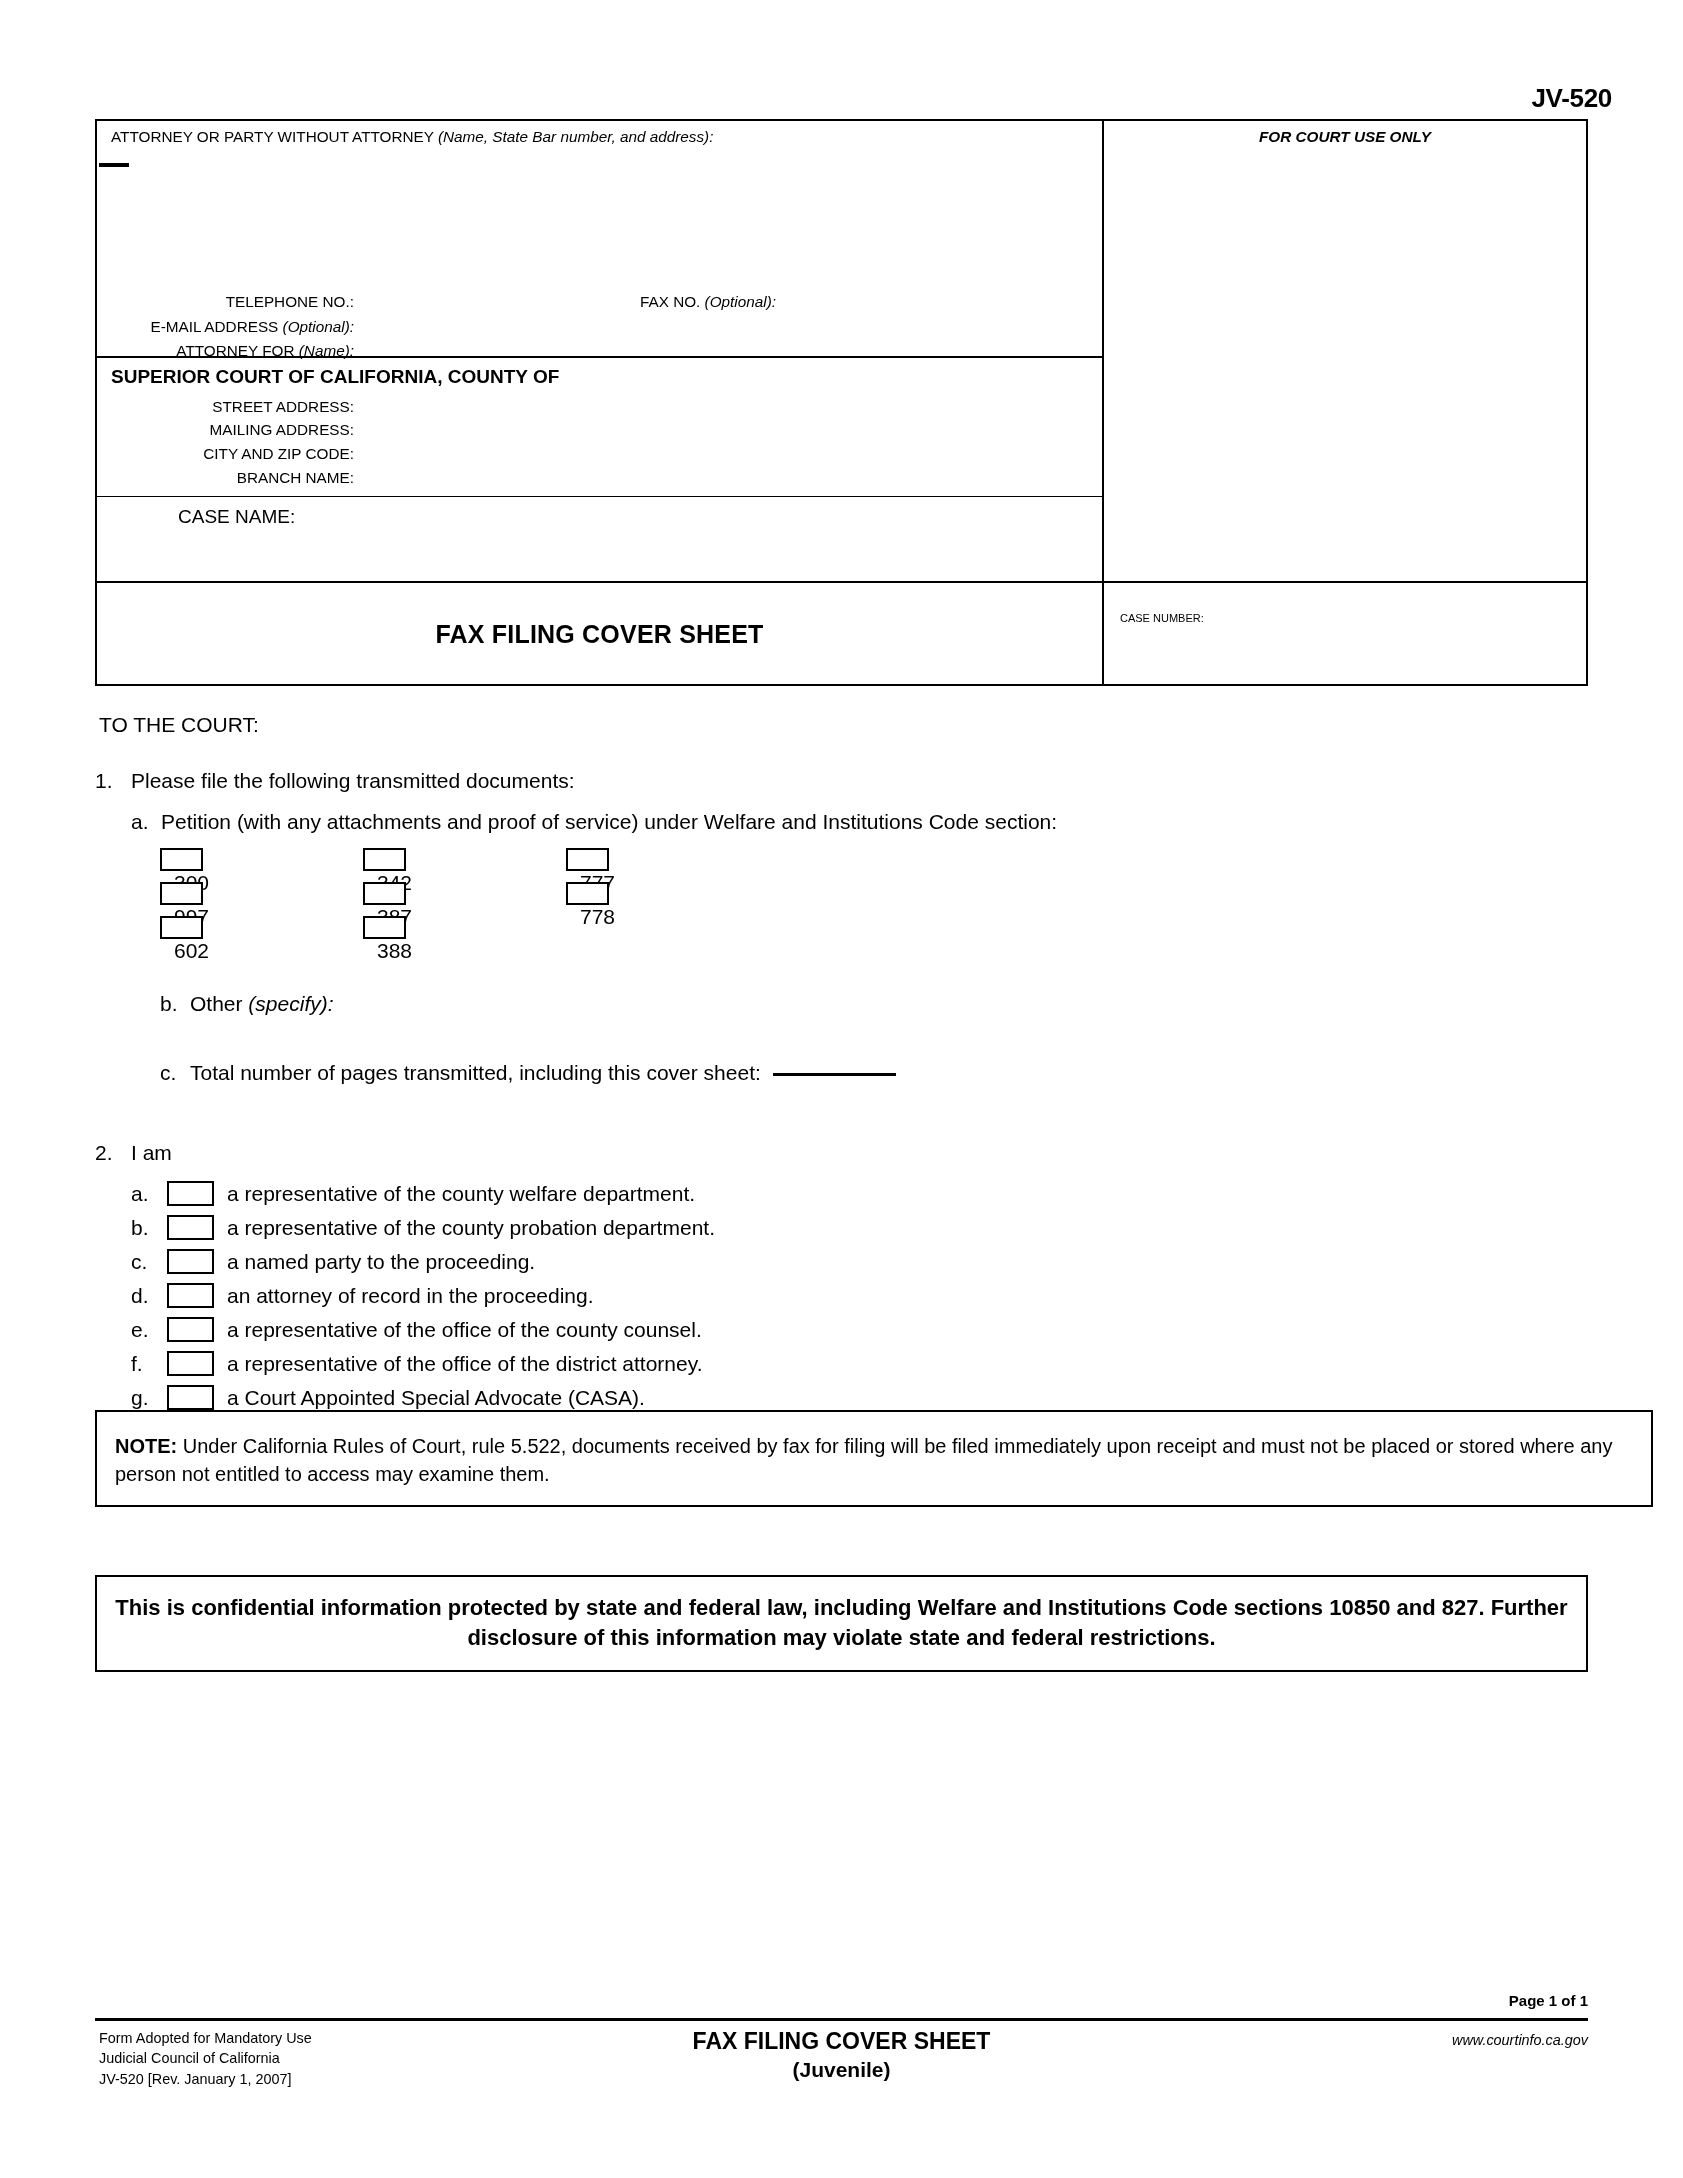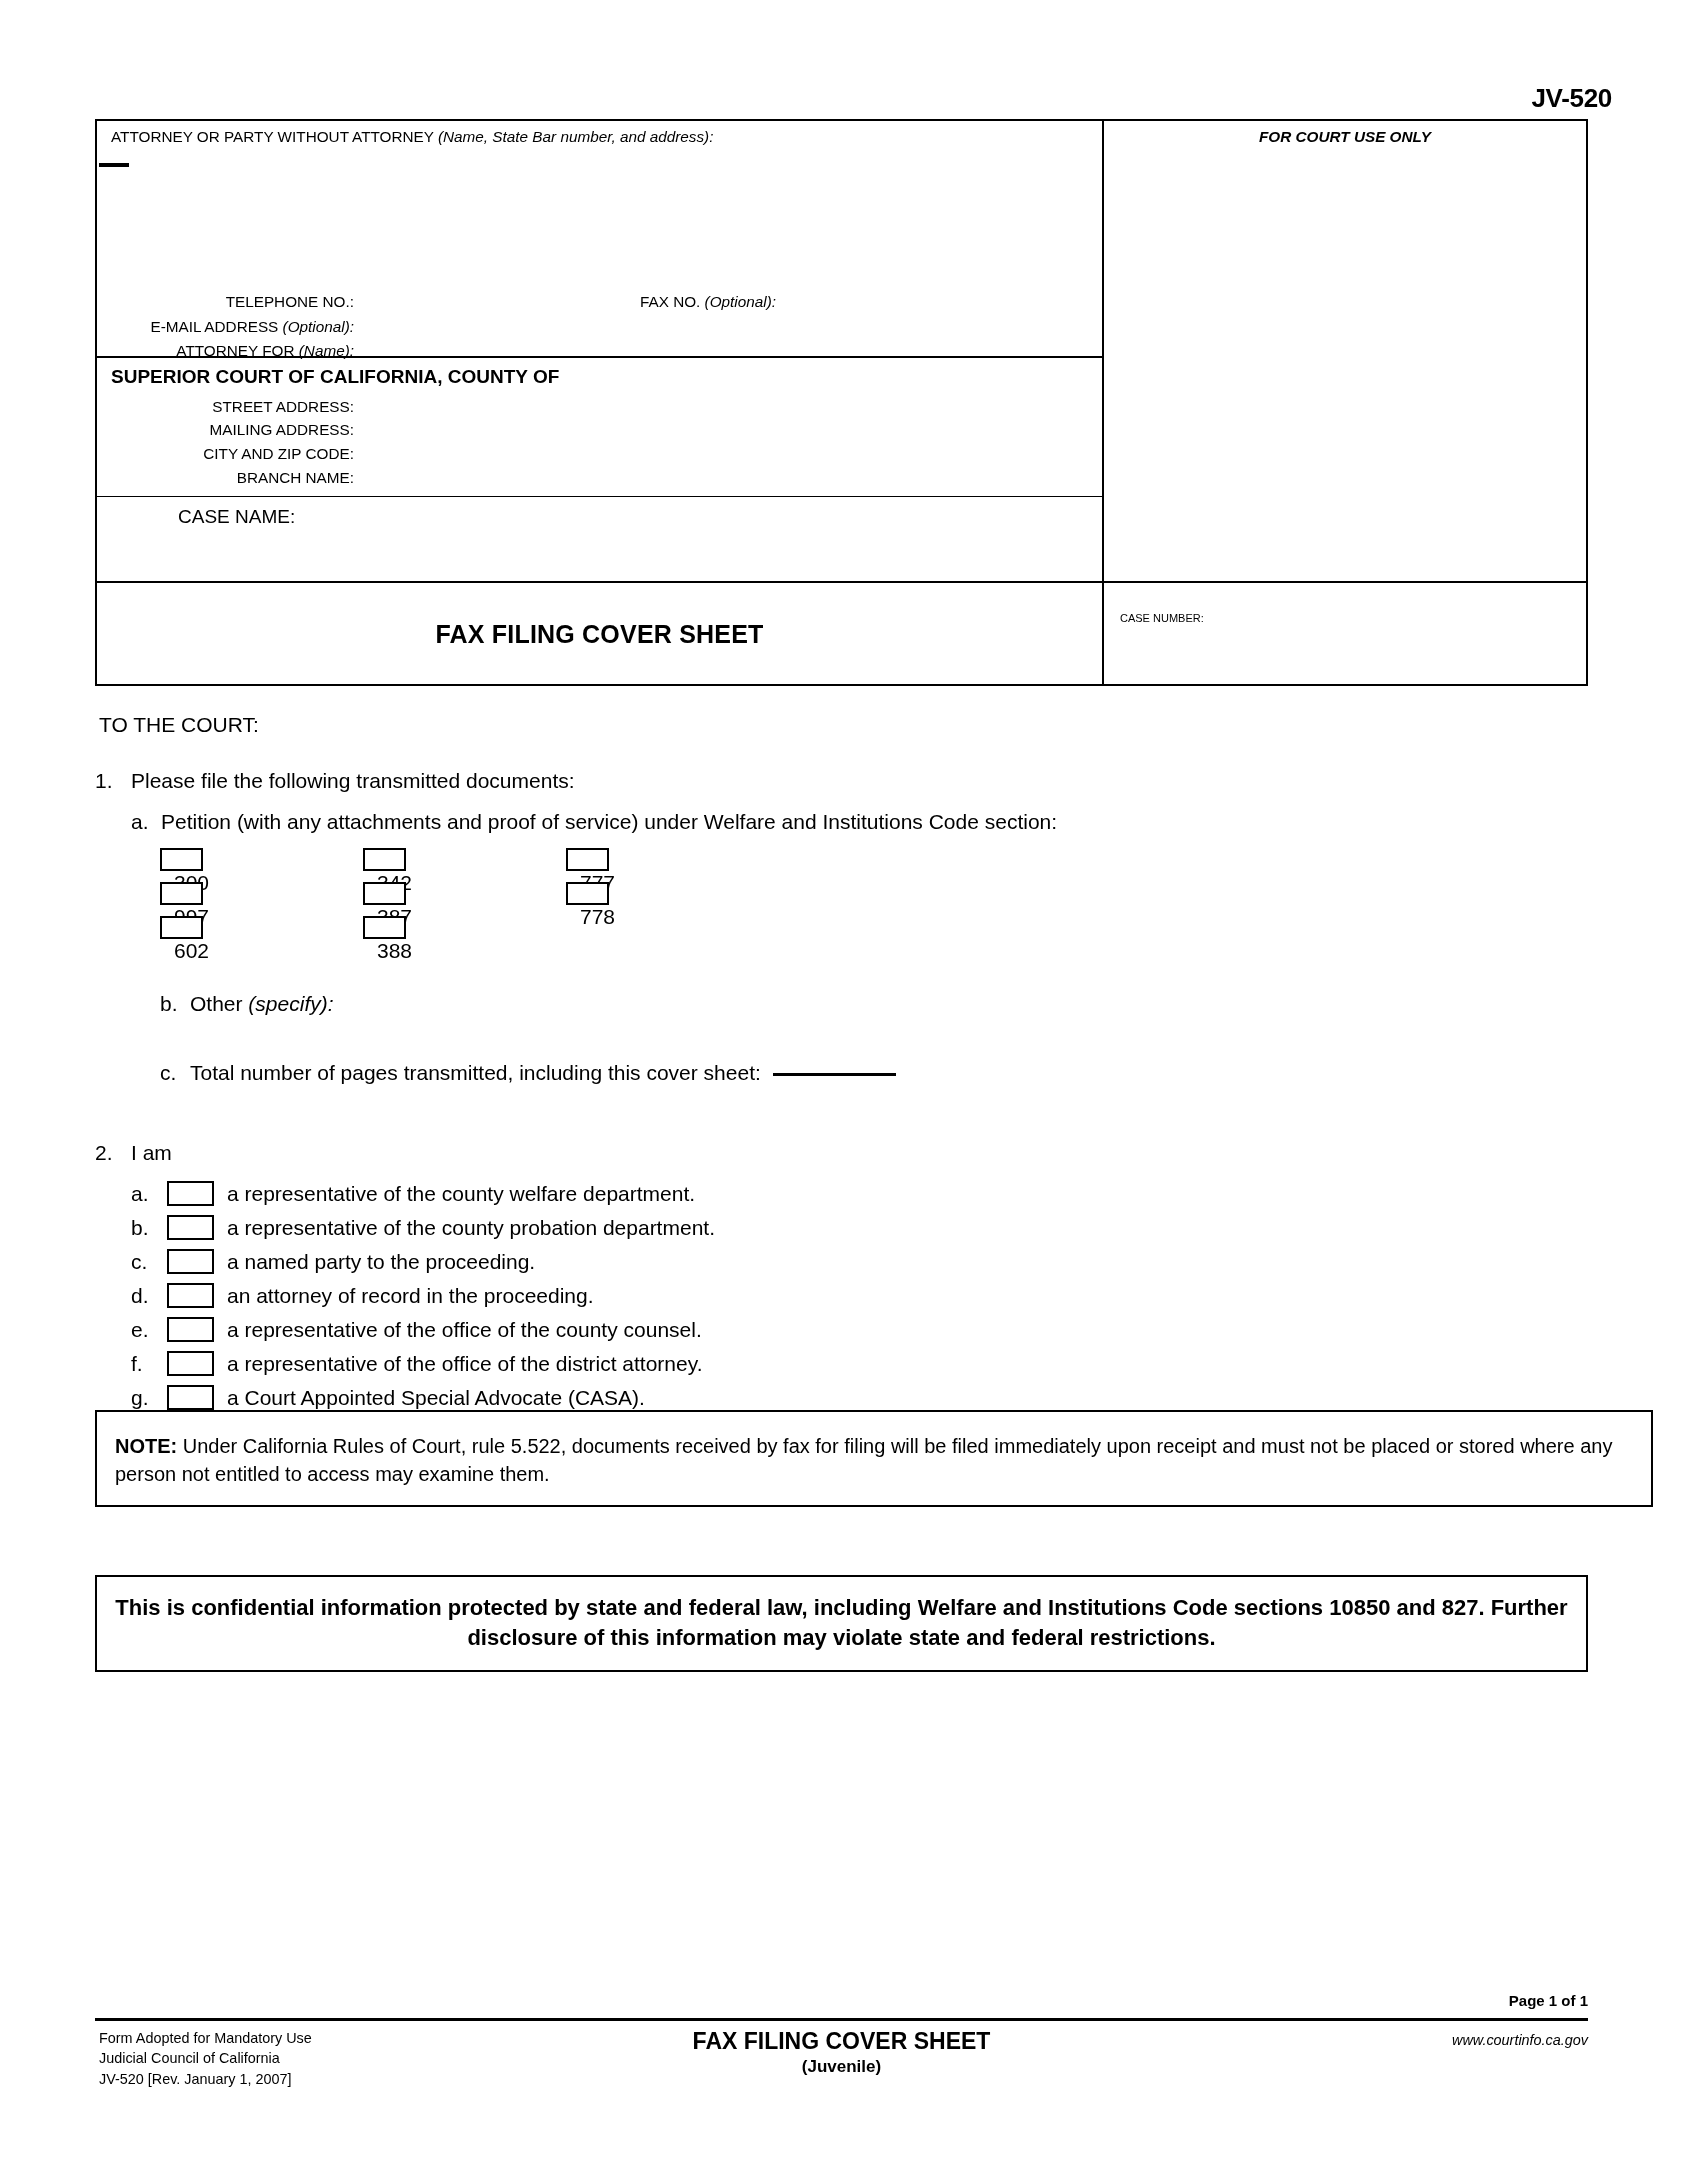--- a/index.html
+++ b/index.html
@@ -393,21 +393,21 @@
     position: absolute;
     left: 0;
     right: 0;
     top: 2026px;
     text-align: center;
     font-size: 23px;
     font-weight: bold;
     line-height: 1.32;
   }
   .footer-center .sub {
-    font-size: 17px;
+    font-size: 21px;
   }
   .footer-right {
     position: absolute;
     right: 95px;
     top: 2032px;
     font-size: 14.4px;
     font-style: italic;
   }
 </style>
 </head>

